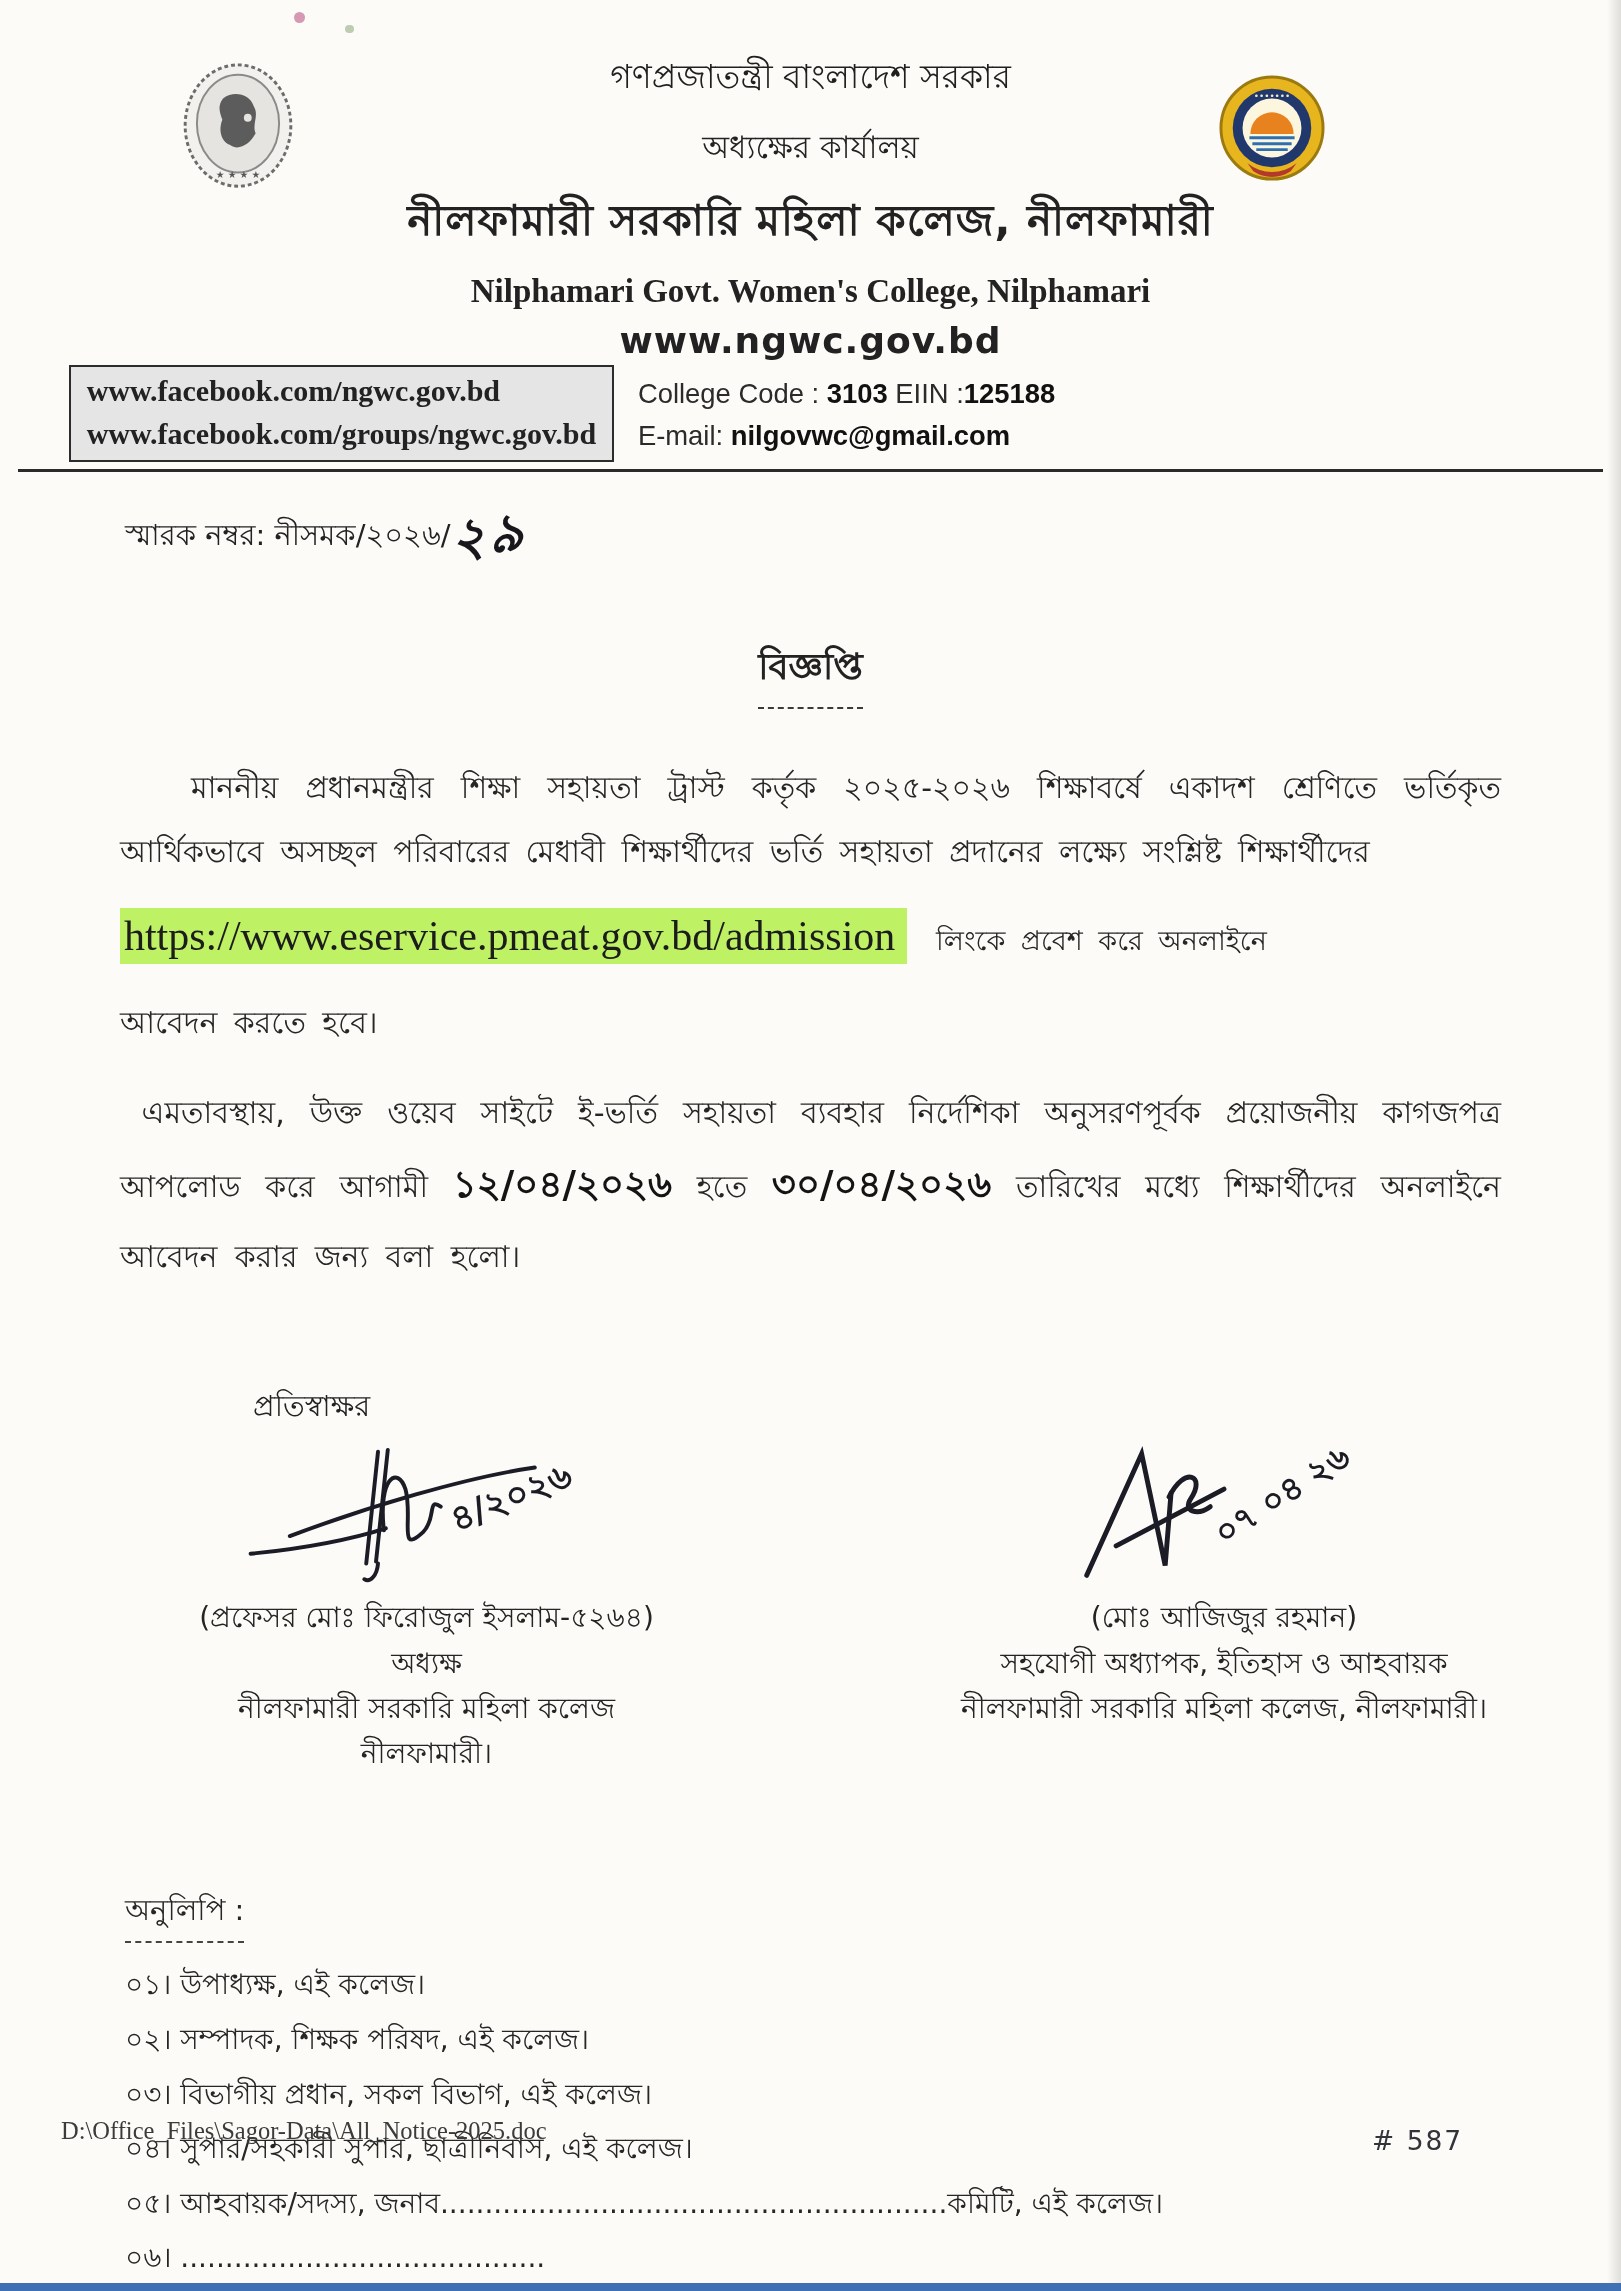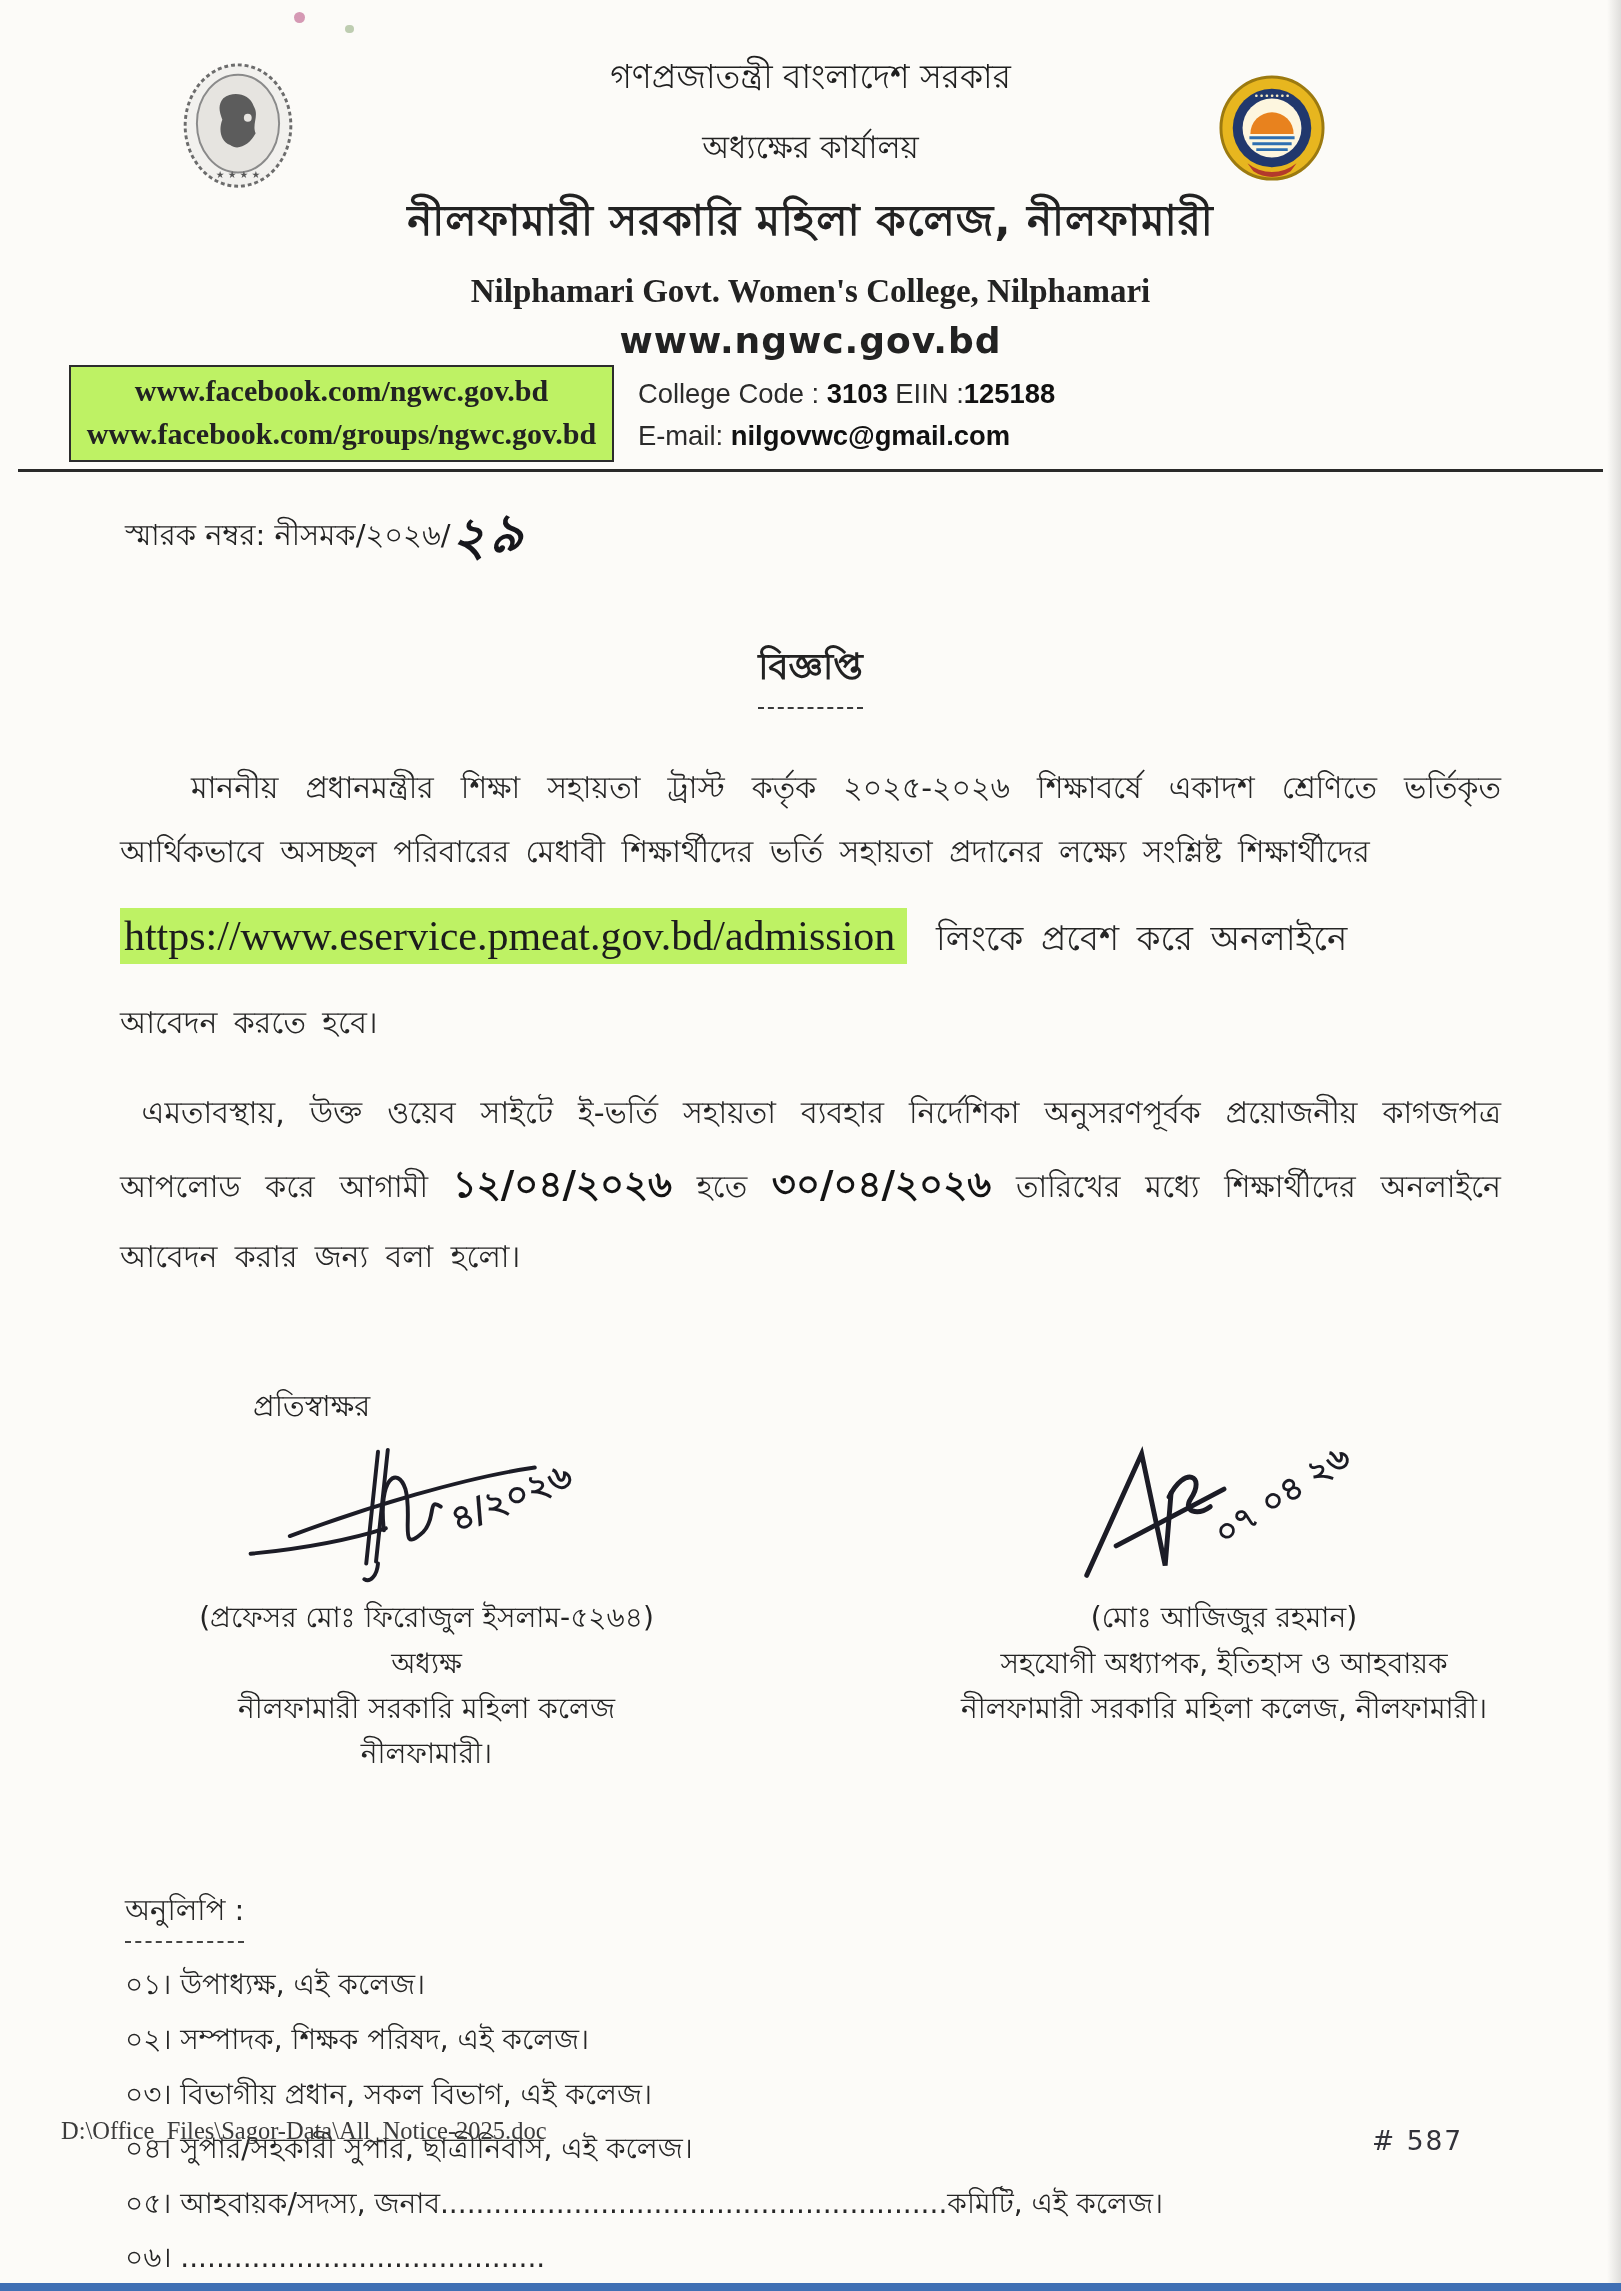--- a/index.html
+++ b/index.html
@@ -26,43 +26,43 @@
   .hdr .website{font-size:36px;font-weight:bold;letter-spacing:1px;margin-bottom:3.9px;}
 
   .logo{position:absolute;}
   .logo-left{left:179px;top:7.8px;}
   .logo-right{left:1218px;top:21.6px;}
 
   
   .contact-row{display:flex;align-items:flex-end;padding:0 54px 0 69px;margin-top:2px;}
   .phones{flex:0 0 412px;font-size:27.4px;color:#3a3a3a;padding-bottom:13.7px;white-space:nowrap;}
   .phones .icon{font-size:29px;color:#111;}
-  .fb-box{flex:0 0 auto;border:2.9px solid #2c2c2c;padding:2px 15.7px 3.9px;text-align:center;
-    font-family:"Liberation Serif",serif;font-weight:bold;font-size:30px;line-height:1.45;background:#bef264;}
+  .fb-box{flex:0 0 auto;border:2.9px solid #2c2c2c;padding:2px 15.7px 3.9px;text-align:left;
+    font-family:"Liberation Serif",serif;font-weight:bold;font-size:30px;line-height:1.45;background:#e5e5e5;}
   .code-block{flex:1 1 auto;font-family:"Liberation Sans",sans-serif;font-size:27.4px;line-height:1.55;
     padding-left:24px;padding-bottom:3.9px;color:#2b2b2b;white-space:nowrap;}
   .code-block b{font-weight:bold;color:#111;}
 
   .rule{border:none;border-top:3.9px solid #2a2a2a;margin:7.8px 17.6px 0 17.6px;}
 
   
   .memo-row{display:flex;justify-content:space-between;padding:13.7px 98px 0 125px;font-size:29px;}
   .memo-left{position:relative;}
   .hand-memo{display:inline-block;font-size:53px;font-weight:bold;font-style:italic;
     transform:rotate(-6deg) skewX(-6deg);color:#17171c;position:relative;top:7.8px;letter-spacing:3.9px;}
   .memo-right .dl{margin-right:33px;}
 
   
   .title-wrap{text-align:center;margin-top:65px;}
   .title{display:inline-block;font-size:36px;font-weight:600;border-bottom:2.9px dashed #3a3a3a;padding-bottom:7.8px;}
   .body-block{padding:0 120px;margin-top:47px;font-size:30px;line-height:2.15;text-align:justify;color:#262626;}
   .para1{text-indent:71px;word-spacing:6.9px;margin:0;}
   .url-line{margin-top:5.9px;white-space:nowrap;}
   .url{font-family:"Liberation Serif",serif;font-size:42px;background:#bef264;padding:4.9px 11.8px 4.9px 3.9px;color:#1c1c1c;}
-  .after-url{font-size:34px;margin-left:29px;word-spacing:6.9px;}
+  .after-url{font-size:27px;margin-left:29px;word-spacing:6.9px;}
   .apply-line{margin-top:9.8px;word-spacing:6.9px;}
   .para2{margin:25.5px 0 0 0;text-indent:21.6px;word-spacing:7.8px;}
   .bold-date{font-size:37px;font-weight:bold;color:#141414;}
 
   
   .countersign{margin:94px 0 0 253px;font-size:29px;}
   .sig-row{display:flex;justify-content:space-between;padding:0 103px 0 162px;margin-top:5.9px;}
   .sig-col{text-align:center;font-size:28px;line-height:1.62;color:#242424;}
   .sig-col .name{font-weight:500;}
   .sig-left{width:529px;}

